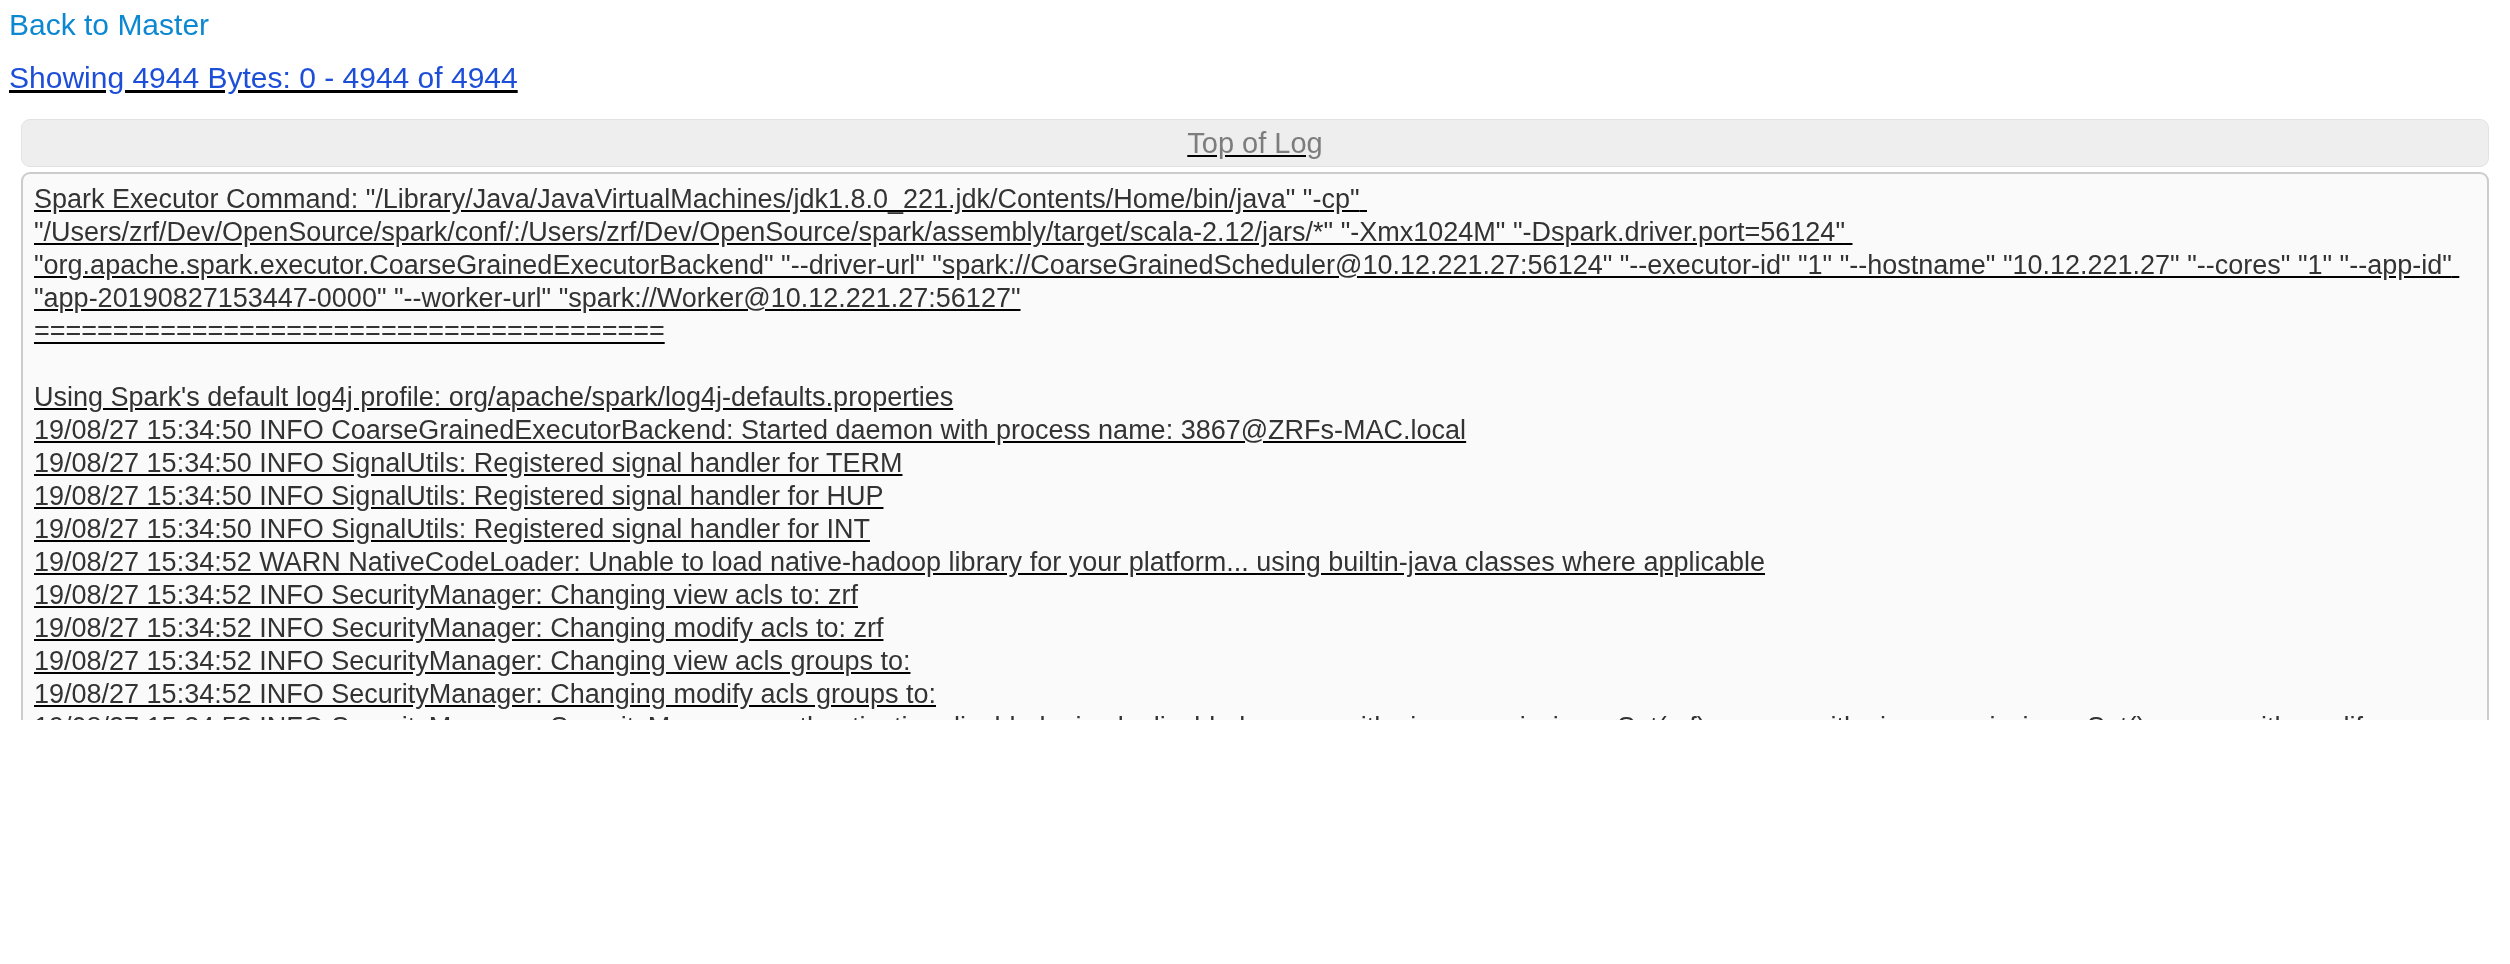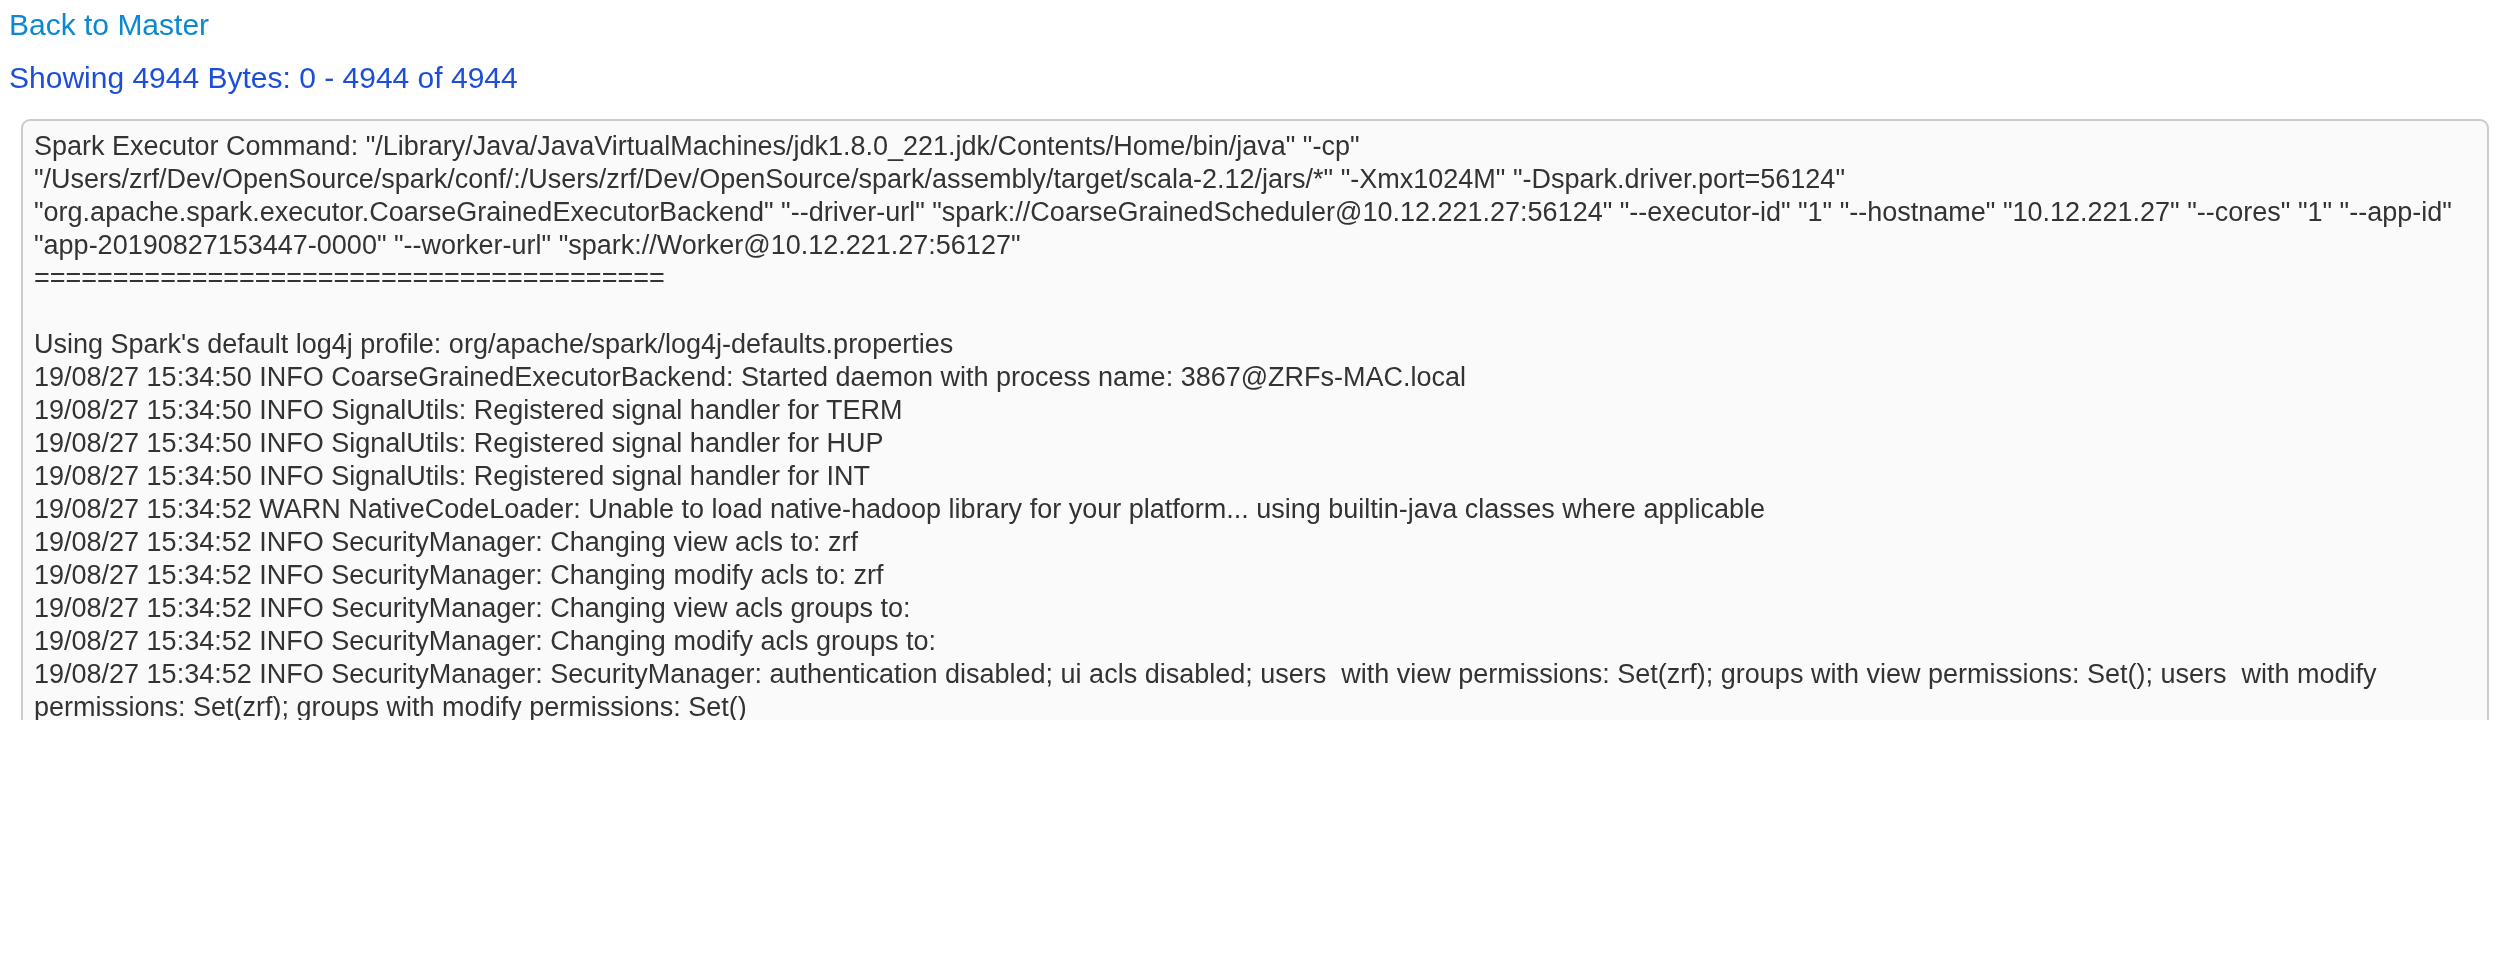--- a/index.html
+++ b/index.html
@@ -9,20 +9,21 @@
     background: #ffffff;
     width: 2510px;
     height: 964px;
     overflow: hidden;
     font-family: "Liberation Sans", "DejaVu Sans", sans-serif;
   }
   .page {
     width: 2510px;
     height: 720px;
     overflow: hidden;
+    text-decoration: underline;
   }
   .back-link {
     display: inline-block;
     margin: 8px 0 0 9px;
     font-size: 30px;
     line-height: 34px;
     color: #0c88d2;
     text-decoration: none;
     cursor: pointer;
   }
@@ -64,20 +65,21 @@
 </style>
 </head>
 <body>
 
 <div class="page">
   <a class="back-link">Back to Master</a>
 
   <div class="byte-summary">Showing 4944 Bytes: 0 - 4944 of 4944</div>
 
   <div class="log-area">
+    <div class="log-header">Top of Log</div>
 
     <div class="log-content">Spark Executor Command: "/Library/Java/JavaVirtualMachines/jdk1.8.0_221.jdk/Contents/Home/bin/java" "-cp" "/Users/zrf/Dev/OpenSource/spark/conf/:/Users/zrf/Dev/OpenSource/spark/assembly/target/scala-2.12/jars/*" "-Xmx1024M" "-Dspark.driver.port=56124" "org.apache.spark.executor.CoarseGrainedExecutorBackend" "--driver-url" "spark://CoarseGrainedScheduler@10.12.221.27:56124" "--executor-id" "1" "--hostname" "10.12.221.27" "--cores" "1" "--app-id" "app-20190827153447-0000" "--worker-url" "spark://Worker@10.12.221.27:56127"
 ========================================
 
 Using Spark's default log4j profile: org/apache/spark/log4j-defaults.properties
 19/08/27 15:34:50 INFO CoarseGrainedExecutorBackend: Started daemon with process name: 3867@ZRFs-MAC.local
 19/08/27 15:34:50 INFO SignalUtils: Registered signal handler for TERM
 19/08/27 15:34:50 INFO SignalUtils: Registered signal handler for HUP
 19/08/27 15:34:50 INFO SignalUtils: Registered signal handler for INT
 19/08/27 15:34:52 WARN NativeCodeLoader: Unable to load native-hadoop library for your platform... using builtin-java classes where applicable

